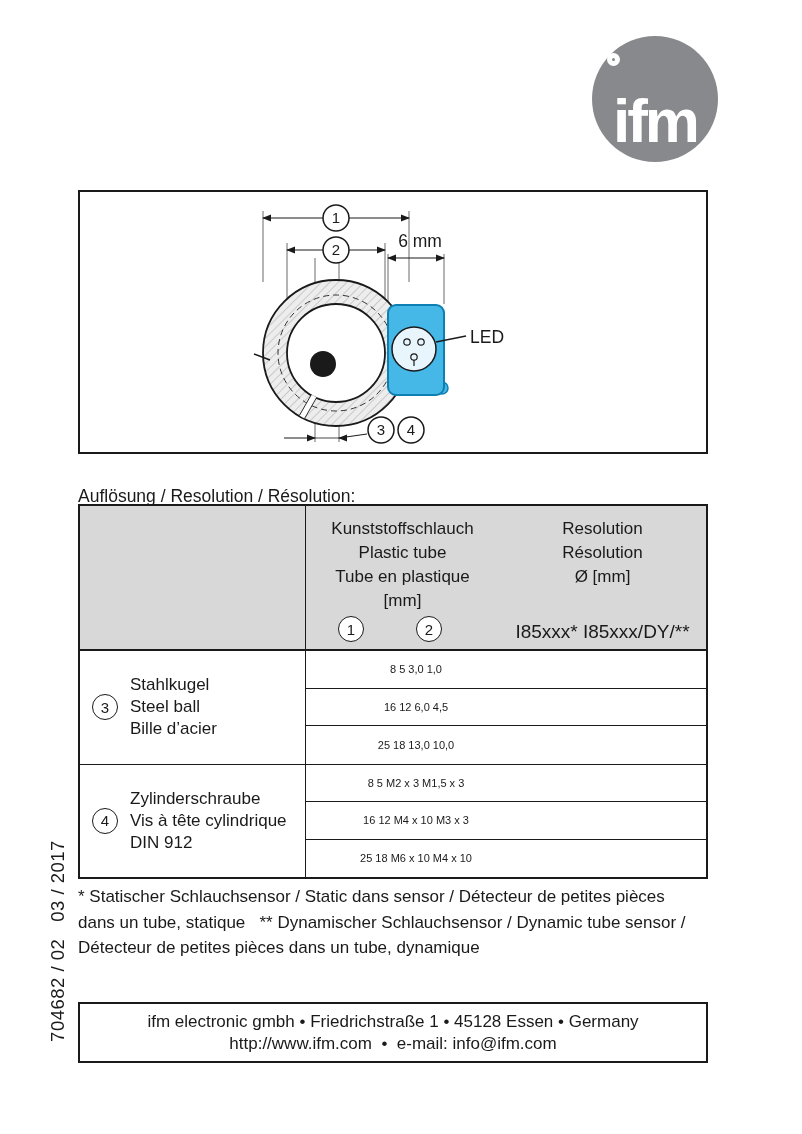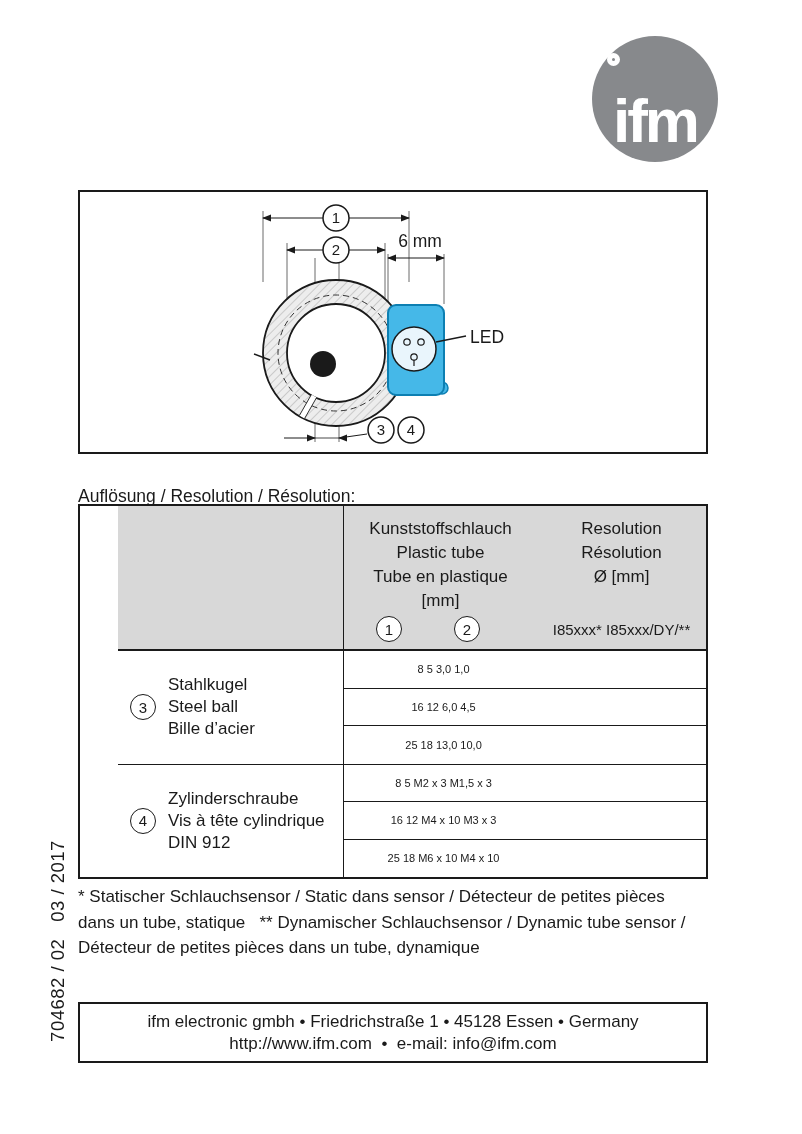--- a/index.html
+++ b/index.html
@@ -14,29 +14,29 @@
 
   
   .diagram-box { position:absolute; left:78px; top:190px; width:630px; height:264px; border:2px solid #1a1a1a; }
   .diagram-box svg { display:block; }
   svg text { font-family:"Liberation Sans","DejaVu Sans",sans-serif; fill:#1a1a1a; }
 
   
   .res-heading { position:absolute; left:78px; top:470px; font-size:17.5px;margin-top:16px; }
 
   
-  .res-table { position:absolute; left:78px; top:504px; width:630px; border:2px solid #1a1a1a; background:#fff;padding-left:38px; }
+  .res-table { position:absolute; left:78px; top:504px; width:630px; border:2px solid #1a1a1a; background:#fff; }
   .thead { display:flex; background:#d8d8d8; height:145px; border-bottom:2px solid #1a1a1a; }
   .th-label { width:226px; border-right:1.5px solid #1a1a1a; flex:none; }
   .th-data { flex:1; display:flex; flex-direction:column; position:relative; }
   .th-cols { display:flex; padding-top:11px; }
   .th-tube { width:193px; text-align:center; font-size:17px; line-height:24px; }
   .th-res { flex:1; text-align:center; font-size:17px; line-height:24px; }
   .th-sub { position:relative; flex:1; }
-  .th-sub-types { position:absolute; left:193px; right:0; top:8px; text-align:center; font-size:15px; }
+  .th-sub-types { position:absolute; left:193px; right:0; top:8px; text-align:center; font-size:19px; }
   .circ { display:inline-flex; align-items:center; justify-content:center; width:26px; height:26px; border:1.6px solid #1a1a1a; border-radius:50%; font-size:15px; background:#fff; flex:none; }
   .circ-sub1 { position:absolute; left:32px; top:3px; }
   .circ-sub2 { position:absolute; left:110px; top:3px; }
 
   .tbody-group { display:flex; }
   .tbody-group.first { border-bottom:1.5px solid #1a1a1a; }
   .g-label { width:226px; flex:none; border-right:1.5px solid #1a1a1a; display:flex; align-items:center; padding-left:12px; }
   .g-label .circ { margin-right:12px; }
   .g-lines { font-size:17px; line-height:22px; }
   .g-rows { flex:1; display:flex; flex-direction:column; }

